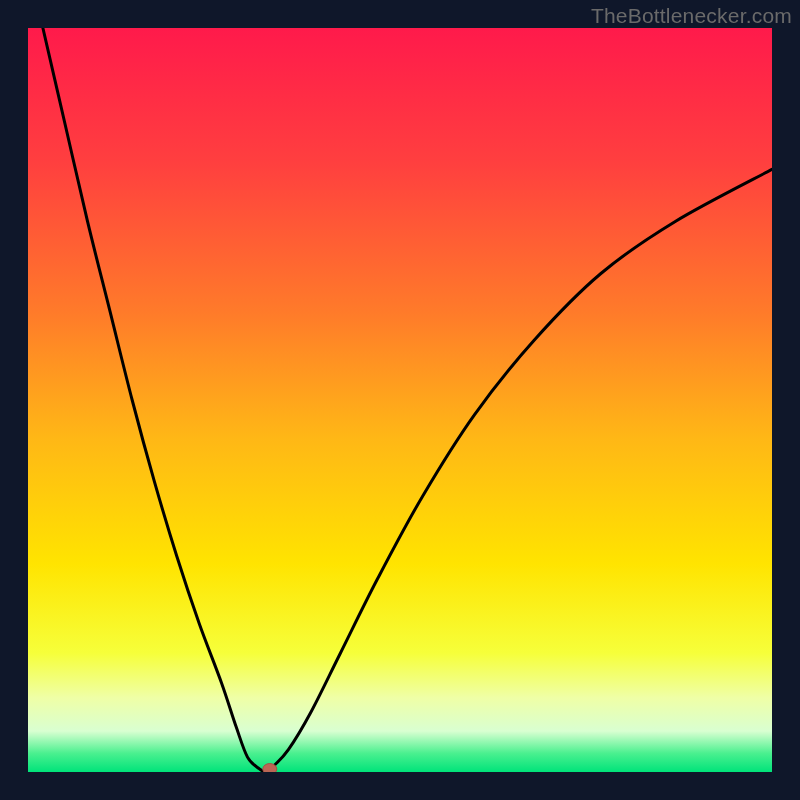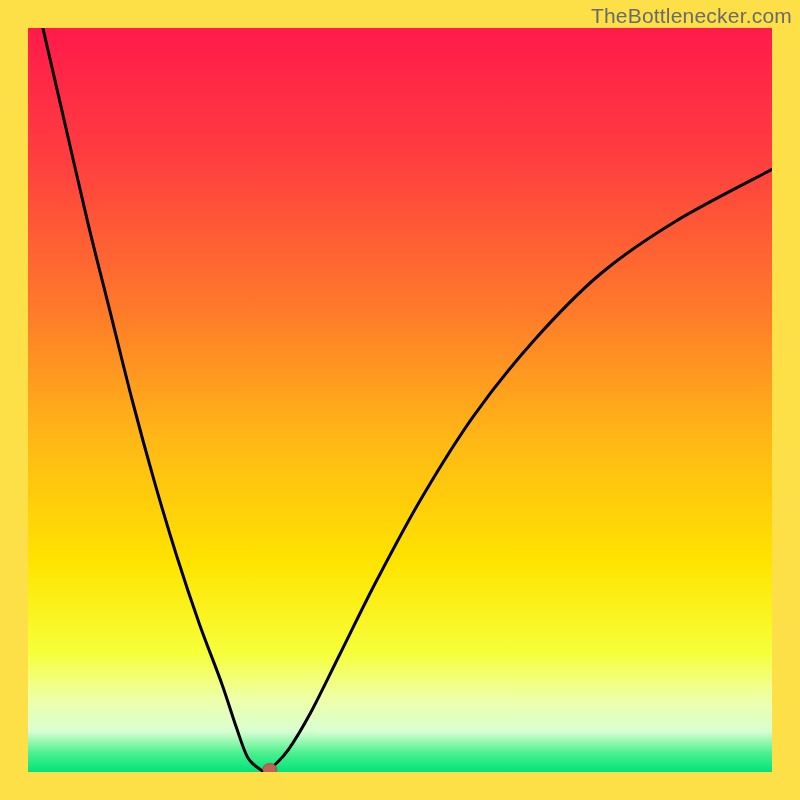--- a/index.html
+++ b/index.html
@@ -8,21 +8,21 @@
     width: 800px;
     height: 800px;
     background: #000;
     font-family: Arial, Helvetica, sans-serif;
     overflow: hidden;
   }
   .frame {
     position: absolute;
     left: 0; top: 0;
     width: 800px; height: 800px;
-    background: #fde047;
+    background: #0f172a;
   }
   .plot {
     position: absolute;
     left: 28px;
     top: 28px;
     width: 744px;
     height: 744px;
   }
   .watermark {
     position: absolute;

